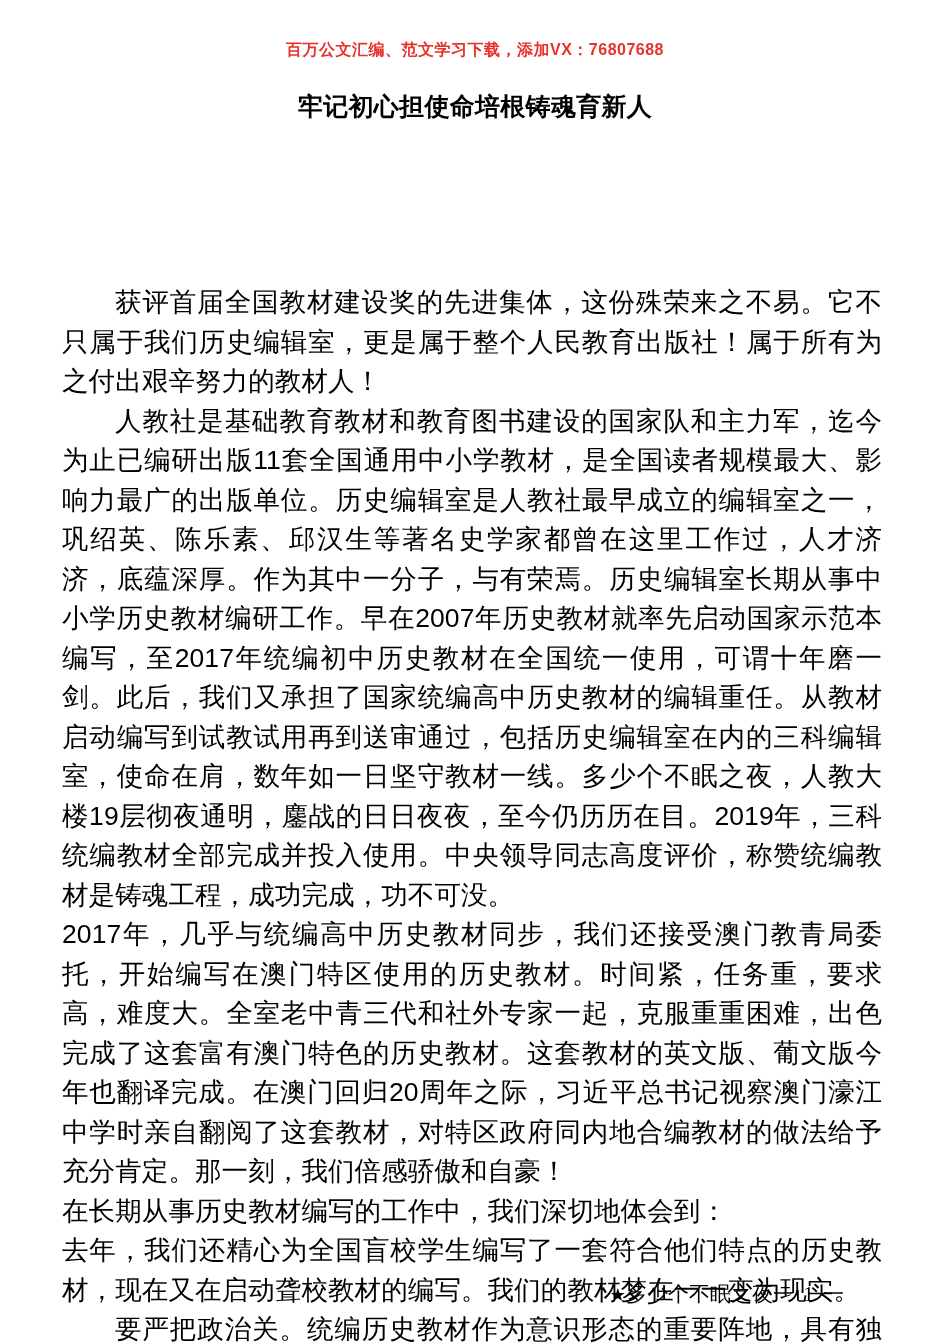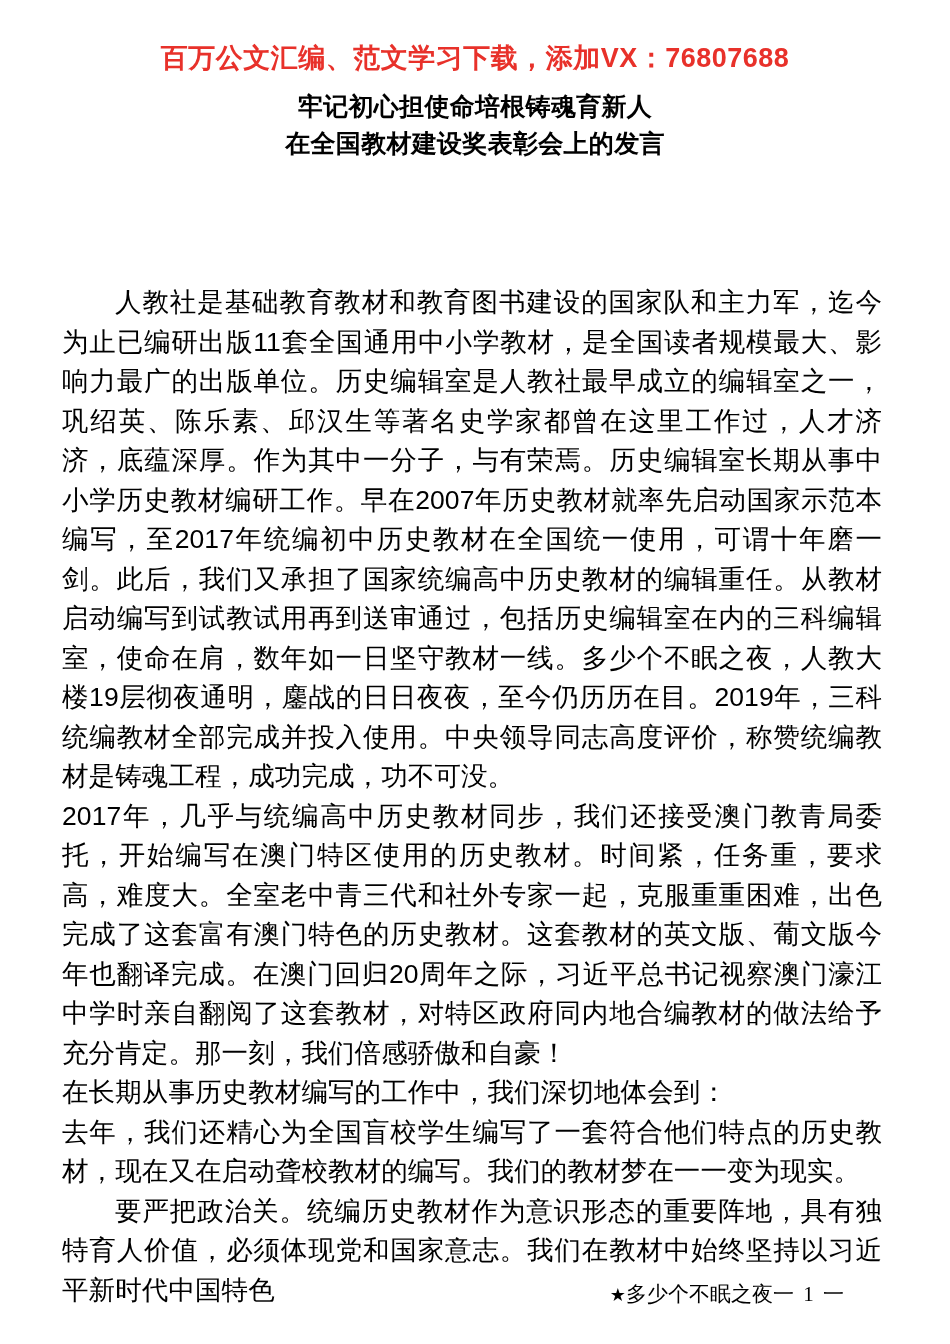--- a/index.html
+++ b/index.html
@@ -20,21 +20,21 @@
     box-sizing: border-box;
   }
 
   
   .promo-header {
     position: absolute;
     top: 40px;
     left: 0;
     width: 950px;
     text-align: center;
-    font-size: 27px;
+    font-size: 16px;
     font-weight: bold;
     letter-spacing: 0.5px;
     color: #e8312a;
     white-space: nowrap;
   }
 
   
   .title-block {
     position: absolute;
     top: 88px;
@@ -101,24 +101,24 @@
 </style>
 </head>
 <body>
 
 <div id="page">
 
   <div class="promo-header">百万公文汇编、范文学习下载，添加VX：76807688</div>
 
   <div class="title-block">
     <div class="title-line">牢记初心担使命培根铸魂育新人</div>
-    <div class="title-line">在全国教材建设奖表彰会上的发言</div>
   </div>
 
   <div class="body-text" id="body-text">
+      <p class="para">获评首届全国教材建设奖的先进集体，这份殊荣来之不易。它不只属于我们历史编辑室，更是属于整个人民教育出版社！属于所有为之付出艰辛努力的教材人！</p>
       <p class="para">人教社是基础教育教材和教育图书建设的国家队和主力军，迄今为止已编研出版11套全国通用中小学教材，是全国读者规模最大、影响力最广的出版单位。历史编辑室是人教社最早成立的编辑室之一，巩绍英、陈乐素、邱汉生等著名史学家都曾在这里工作过，人才济济，底蕴深厚。作为其中一分子，与有荣焉。历史编辑室长期从事中小学历史教材编研工作。早在2007年历史教材就率先启动国家示范本编写，至2017年统编初中历史教材在全国统一使用，可谓十年磨一剑。此后，我们又承担了国家统编高中历史教材的编辑重任。从教材启动编写到试教试用再到送审通过，包括历史编辑室在内的三科编辑室，使命在肩，数年如一日坚守教材一线。多少个不眠之夜，人教大楼19层彻夜通明，鏖战的日日夜夜，至今仍历历在目。2019年，三科统编教材全部完成并投入使用。中央领导同志高度评价，称赞统编教材是铸魂工程，成功完成，功不可没。</p>
       <p class="para no-indent">2017年，几乎与统编高中历史教材同步，我们还接受澳门教青局委托，开始编写在澳门特区使用的历史教材。时间紧，任务重，要求高，难度大。全室老中青三代和社外专家一起，克服重重困难，出色完成了这套富有澳门特色的历史教材。这套教材的英文版、葡文版今年也翻译完成。在澳门回归20周年之际，习近平总书记视察澳门濠江中学时亲自翻阅了这套教材，对特区政府同内地合编教材的做法给予充分肯定。那一刻，我们倍感骄傲和自豪！</p>
       <p class="para no-indent">在长期从事历史教材编写的工作中，我们深切地体会到：</p>
       <p class="para no-indent">去年，我们还精心为全国盲校学生编写了一套符合他们特点的历史教材，现在又在启动聋校教材的编写。我们的教材梦在一一变为现实。</p>
       <p class="para">要严把政治关。统编历史教材作为意识形态的重要阵地，具有独特育人价值，必须体现党和国家意志。我们在教材中始终坚持以习近平新时代中国特色</p>
     </div>
 
   <div class="footer">
     <span class="star">★</span><span>多少个不眠之夜</span><span class="pg">一  1  一</span>
   </div>

